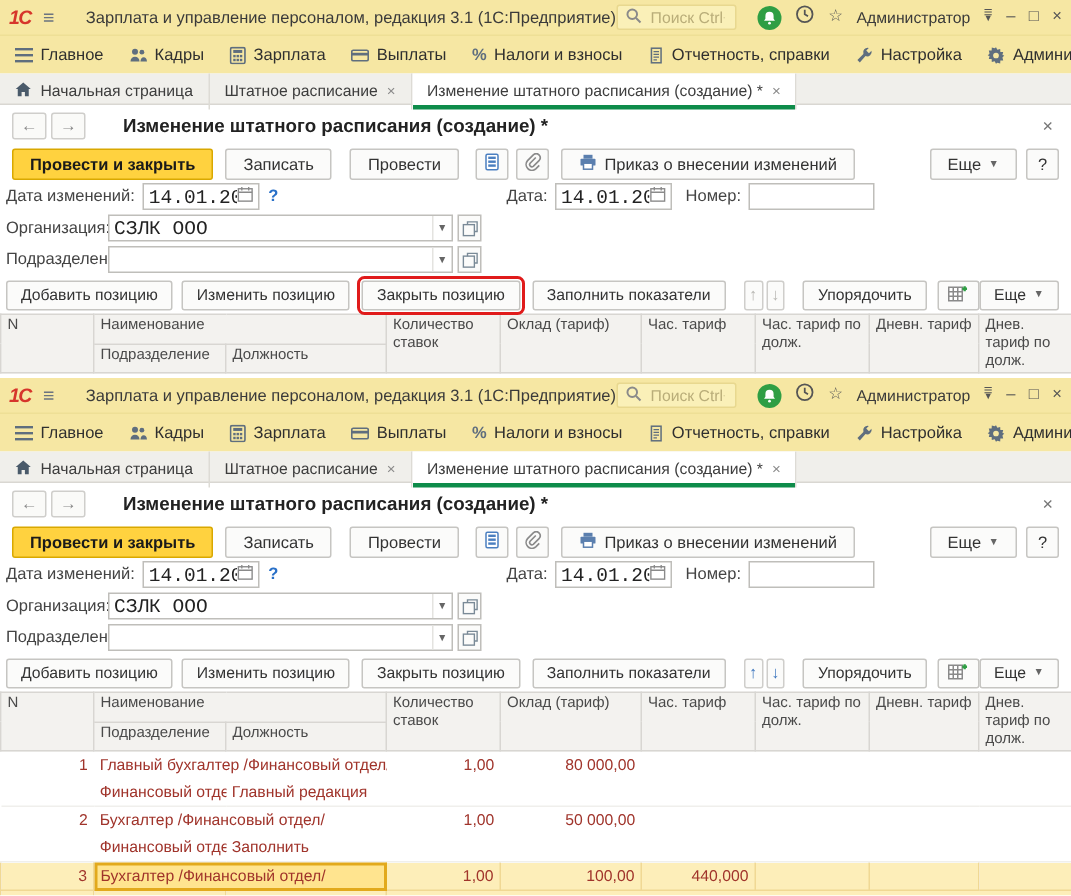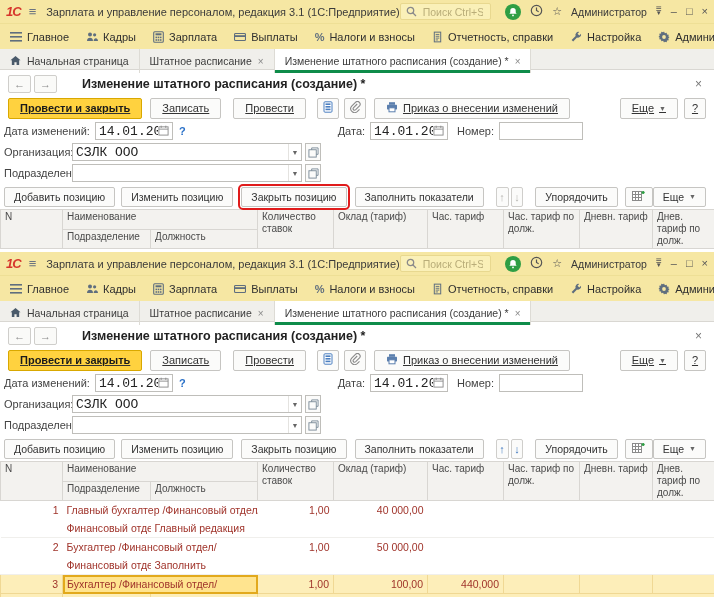--- a/index.html
+++ b/index.html
@@ -5,21 +5,21 @@
   html,body{margin:0;padding:0;background:#fff;}
   body{width:714px;height:597px;overflow:hidden;font-family:"Liberation Sans",sans-serif;color:#333;}
   .win{position:relative;width:714px;background:#fff;overflow:hidden;}
   #win-top{height:252px;}
   #win-bottom{height:345px;}
 
   
   .titlebar{height:24px;background:#f6e7a3;display:flex;align-items:center;padding:0 6px;border-bottom:1px solid #eedf96;box-sizing:border-box;}
   .logo1c{color:#d6352b;font-weight:bold;font-style:italic;font-size:13px;margin-right:8px;letter-spacing:-1px;}
   .tb-ham{font-size:13px;color:#6b7480;margin-right:10px;}
-  .tb-title{font-size:11px;color:#3a3a3a;white-space:nowrap;}
+  .tb-title{font-size:11px;color:#3a3a3a;white-space:nowrap;margin-left:11px;}
   .searchbox{margin-left:auto;display:flex;align-items:center;gap:4px;width:186px;height:17px;background:#faf0b8;border:1px solid #e8d88f;border-radius:2px;padding:0 5px;box-sizing:border-box;}
   .searchbox input{border:0;background:transparent;outline:none;font-family:inherit;font-size:10.5px;color:#6e6e5e;width:100%;}
   .searchbox input::placeholder{color:#b9ad79;}
   .tb-icons{display:flex;align-items:center;gap:9px;margin-left:14px;}
   .bell{width:16px;height:16px;border-radius:50%;background:#2f9e44;display:flex;align-items:center;justify-content:center;}
   .tb-user{font-size:10.5px;color:#3a3a3a;}
   .glyph{font-size:11px;color:#555;line-height:1;}
   .panel-ic{display:inline-flex;flex-direction:column;align-items:center;line-height:4px;color:#555;font-size:10px;}
   .panel-ic i{font-style:normal;font-size:6px;line-height:5px;}
 
@@ -34,21 +34,21 @@
   .tab{display:flex;align-items:center;gap:6px;padding:12px 10px;border-right:1px solid #dddbd5;white-space:nowrap;}
   .tab .x{color:#8a8a8a;font-size:10px;}
   .tab.active{background:#fff;box-shadow:inset 0 -3px 0 #0e8c4a;}
 
   
   .navrow{height:21px;display:flex;align-items:center;padding:3px 8px 0 8px;box-sizing:content-box;}
   .navbtn{width:21px;height:16px;border:1px solid #cfcecb;border-radius:2px;background:#fafaf8;color:#8a8a8a;font-size:11px;display:flex;align-items:center;justify-content:center;margin-right:3px;}
   .doc-title{font-size:12.5px;font-weight:bold;color:#222;margin-left:22px;white-space:nowrap;}
   .doc-close{margin-left:auto;color:#777;font-size:12px;padding-right:4px;}
 
-  .toolbar{height:24px;display:flex;align-items:center;padding:2px 8px 0 8px;text-decoration:underline;}
+  .toolbar{height:24px;display:flex;align-items:flex-end;padding:2px 8px 0 8px;}
   .btn{display:inline-flex;align-items:center;justify-content:center;gap:5px;height:21px;padding:0 11px;background:#fbfbfa;border:1px solid #c6c5c2;border-radius:2px;font-size:11px;color:#333;white-space:nowrap;box-sizing:border-box;}
   .btn.primary{background:#ffd23f;border-color:#d9a800;font-weight:bold;color:#1a1a1a;}
   .btn.iconb{padding:0 4px;min-width:21px;}
   .hl-red{outline:2px solid #e01b1b;outline-offset:1px;}
   .caret{font-size:7px;color:#666;}
 
   .frow{height:20px;display:flex;align-items:center;padding:1px 8px 0 4px;font-size:11px;color:#444;}
   .flabel{white-space:nowrap;}
   .field{display:flex;align-items:center;height:18px;border:1px solid #bfbeba;background:#fff;box-sizing:border-box;padding:0 3px;}
   .field input{border:0;outline:none;background:transparent;font-family:Liberation Mono, monospace;font-size:13px;color:#222;width:100%;padding:0;}
@@ -621,21 +621,21 @@
     </tr>
     <tr>
       <th>Подразделение</th>
       <th>Должность</th>
     </tr>
 
     <tr>
       <td class="rn">1</td>
       <td colspan="2">Главный бухгалтер /Финансовый отдел/</td>
       <td class="num">1,00</td>
-      <td class="num sal">40 000,00</td>
+      <td class="num sal">80 000,00</td>
       <td class="num"></td>
       <td></td>
           <td></td>
           <td></td>
     </tr>
     <tr class="rsep">
       <td></td>
       <td>Финансовый отдел</td>
       <td>Главный редакция</td>
       <td colspan="6"></td>

